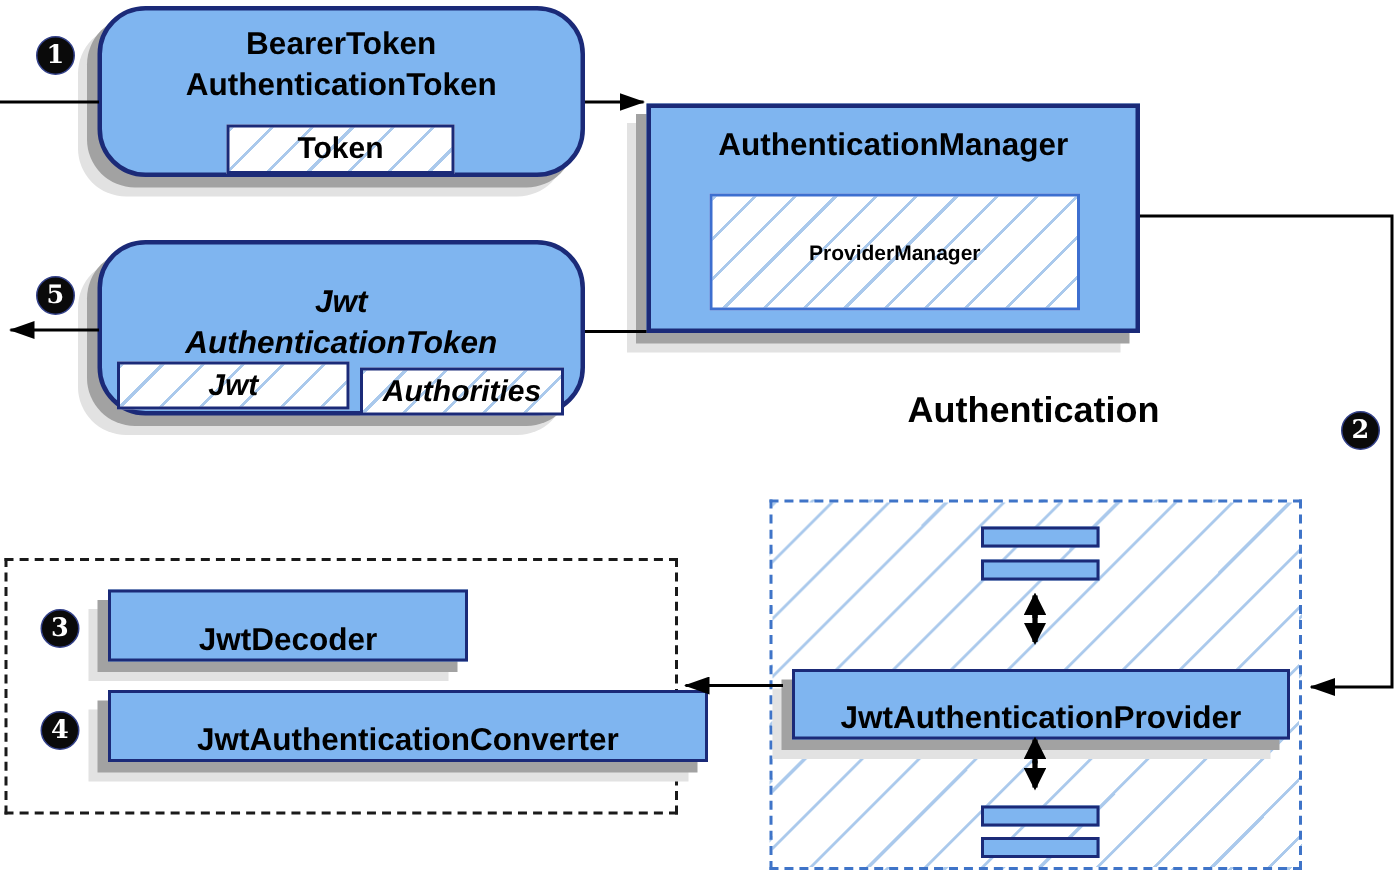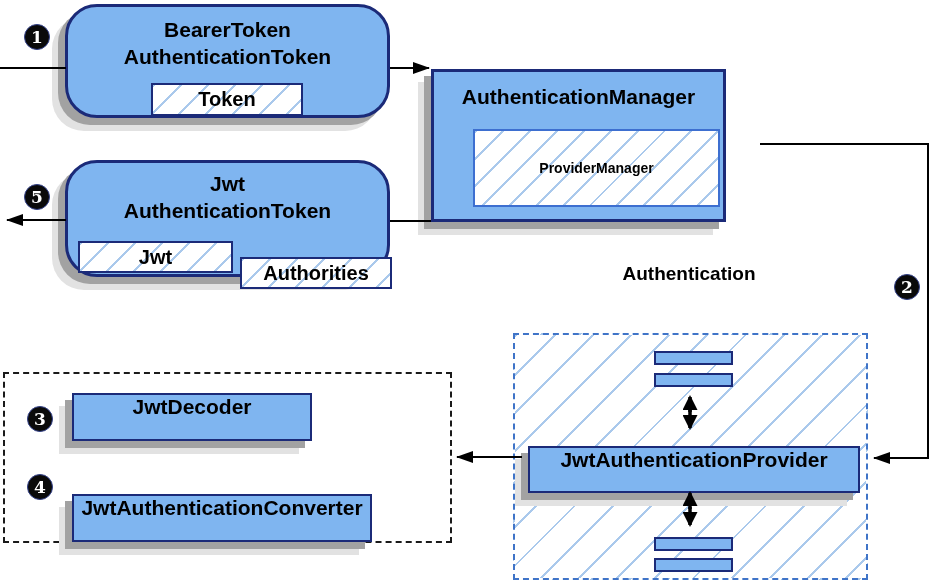--- a/index.html
+++ b/index.html
@@ -30,30 +30,30 @@
   .node-title{font-size:21px;line-height:27px;font-weight:bold;}
   .chip{
     position:absolute;box-sizing:border-box;
     background-color:#fff;
     background-image:repeating-linear-gradient(135deg,var(--hatch-line) 0 2px,transparent 2px 19px);
     border:2px solid var(--node-border);
     display:flex;align-items:center;justify-content:center;
     font-weight:bold;font-size:20px;text-align:right;
   }
   .chip.lightborder{border:2px solid #3d6fd0;font-size:14px;}
-  .centered{display:flex;align-items:flex-start;justify-content:center;}
+  .centered{display:flex;align-items:flex-end;justify-content:center;}
   .step{
     position:absolute;width:26px;height:26px;border-radius:50%;
     background:var(--step-fill);color:var(--step-text);
     border:1px solid #33418a;box-sizing:border-box;
     display:flex;align-items:center;justify-content:center;
     font-family:"DejaVu Serif",serif;font-weight:bold;font-size:17px;line-height:1;
   }
   .group-label{
-    position:absolute;text-align:center;font-weight:bold;font-size:19px;line-height:22px;
+    position:absolute;text-align:center;font-weight:bold;font-size:24px;line-height:22px;
   }
   #providers-container{
     position:absolute;left:513px;top:333px;width:355px;height:247px;box-sizing:border-box;
     background-color:#fff;
     background-image:repeating-linear-gradient(135deg,var(--hatch-line) 0 2px,transparent 2px 27px);
     border:2px dashed var(--providers-border);
   }
   #tools-container{
     position:absolute;left:3px;top:372px;width:449px;height:171px;box-sizing:border-box;
     border:2.5px dashed var(--tools-border);background:transparent;
@@ -87,34 +87,34 @@
     </div>
 
   <div class="node rounded z10" style="left:65px;top:4px;width:325px;height:114px;padding-top:9px;">
     <div class="node-title">BearerToken</div>
     <div class="node-title">AuthenticationToken</div>
     <div class="chip" style="left:83px;top:76px;width:152px;height:33px;">
       <span>Token</span>
     </div>
   </div>
 
-  <div class="node z10" style="left:431px;top:69px;width:295px;height:153px;padding-top:11px;">
+  <div class="node z10" style="left:431px;top:69px;width:329px;height:153px;padding-top:11px;">
     <div class="node-title">AuthenticationManager</div>
     <div class="chip lightborder" style="left:39px;top:57px;width:247px;height:78px;">
       <span>ProviderManager</span>
     </div>
   </div>
 
-  <div class="node rounded z10" style="left:65px;top:160px;width:325px;height:117px;padding-top:7px;">
+  <div class="node rounded z10" style="left:65px;top:160px;width:325px;height:117px;padding-top:25px;font-style:italic;">
     <div class="node-title">Jwt</div>
     <div class="node-title">AuthenticationToken</div>
     <div class="chip" style="left:10px;top:78px;width:155px;height:32px;">
       <span>Jwt</span>
     </div>
-    <div class="chip" style="left:172px;top:94px;width:152px;height:32px;">
+    <div class="chip" style="left:172px;top:82px;width:136px;height:32px;">
       <span>Authorities</span>
     </div>
   </div>
 
   <div class="group-label" style="left:564px;top:263px;width:250px;">
     <div>Authentication</div>
   </div>
 
   <div id="providers-container">
     <div class="mini-bar" style="left:139px;top:16px;"></div>
@@ -126,21 +126,21 @@
   <div class="node centered z5" style="left:528px;top:434px;width:332px;height:47px;font-size:21px;border-width:2px;margin-top:12px;">
     <span>JwtAuthenticationProvider</span>
   </div>
 
   <div id="tools-container"></div>
 
   <div class="node centered z5" style="left:72px;top:393px;width:240px;height:48px;font-size:21px;border-width:2px;">
     <span>JwtDecoder</span>
   </div>
 
-  <div class="node centered z5" style="left:72px;top:460px;width:300px;height:48px;font-size:21px;border-width:2px;margin-top:34px;">
+  <div class="node centered z5" style="left:72px;top:460px;width:400px;height:48px;font-size:21px;border-width:2px;">
     <span>JwtAuthenticationConverter</span>
   </div>
 
   <svg id="flow-overlay" width="932" height="584" viewBox="0 0 932 584">
     <defs>
       <marker id="arr" markerUnits="userSpaceOnUse" markerWidth="17" markerHeight="12" refX="16" refY="6" orient="auto">
         <path d="M0,0 L17,6 L0,12 Z" style="fill:var(--line);"></path>
       </marker>
       <marker id="arrBig" markerUnits="userSpaceOnUse" markerWidth="15" markerHeight="15" refX="13" refY="7.5" orient="auto">
         <path d="M0,0 L15,7.5 L0,15 Z" style="fill:var(--line);"></path>

